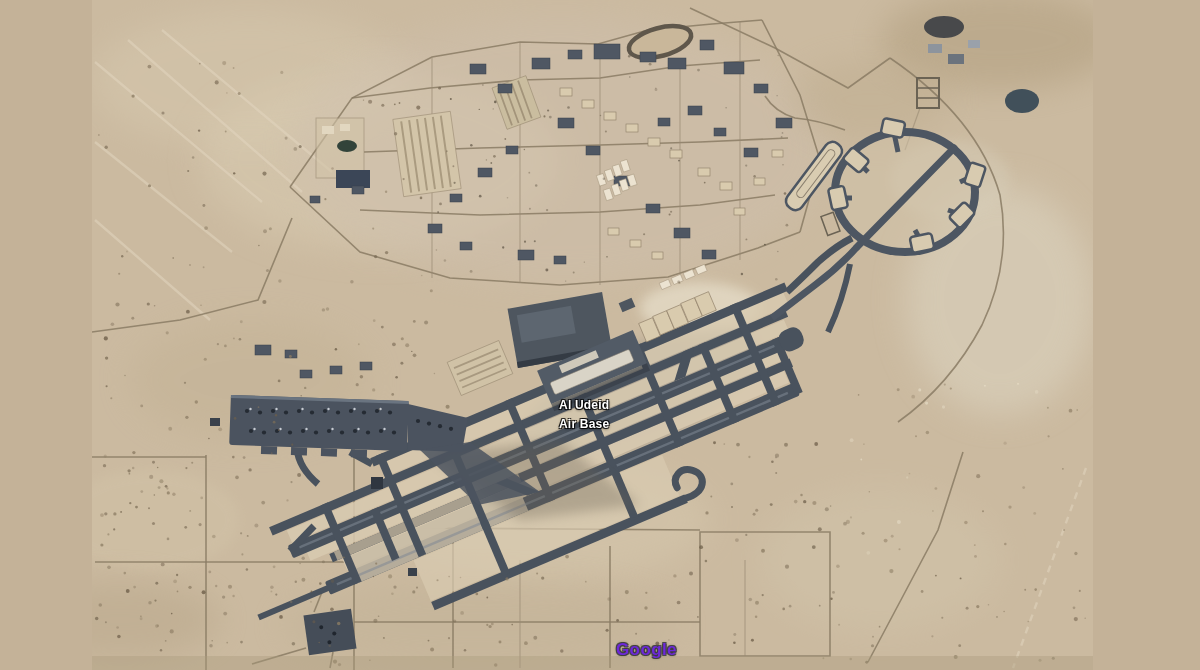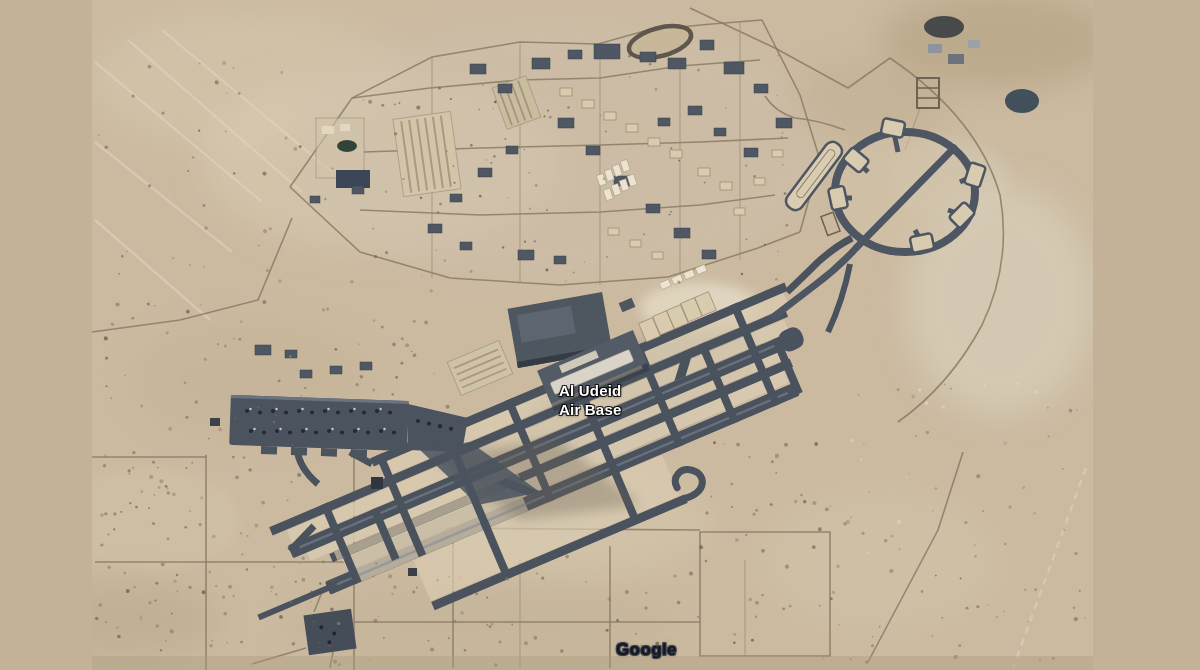--- a/index.html
+++ b/index.html
@@ -2,25 +2,25 @@
 <html style="--letterbox: #c4b298; --desert: #cbbaa0; --desert-light: #dacdb3; --pavement: #49525d; --apron: #4b535f; --label-text: #ffffff;"><head>
 <meta charset="utf-8">
 <style>
   html,body{margin:0;padding:0;background:#888;}
   .stage{position:relative;width:1200px;height:670px;overflow:hidden;
          font-family:"Liberation Sans",sans-serif;background:var(--desert,#cbbaa0);}
   .map-art{position:absolute;left:0;top:0;width:1200px;height:670px;display:block;}
   .letterbox{position:absolute;top:0;height:670px;background:var(--letterbox,#c4b298);z-index:5;}
   .letterbox.left{left:0;width:92px;}
   .letterbox.right{left:1093px;width:107px;}
-  .map-label{position:absolute;left:559px;top:381px;z-index:6;color:var(--label-text,#fff);
-             font-size:15px;font-weight:700;line-height:19px;letter-spacing:.2px;
+  .map-label{position:absolute;left:559px;top:396px;z-index:6;color:var(--label-text,#fff);
+             font-size:12px;font-weight:700;line-height:19px;letter-spacing:.2px;
              text-shadow:-1px -1px 0 rgba(0,0,0,.75),1px -1px 0 rgba(0,0,0,.75),
                          -1px 1px 0 rgba(0,0,0,.75),1px 1px 0 rgba(0,0,0,.75),0 1px 3px rgba(0,0,0,.8);text-align:right;}
-  .watermark{position:absolute;left:616px;top:640px;z-index:6;color:#0f172a;
+  .watermark{position:absolute;left:616px;top:640px;z-index:6;color:#6d28d9;
              font-size:17px;font-weight:700;letter-spacing:.4px;
              text-shadow:-1px -1px 0 rgba(60,60,60,.85),1px -1px 0 rgba(60,60,60,.85),
                          -1px 1px 0 rgba(60,60,60,.85),1px 1px 0 rgba(60,60,60,.85),0 0 3px rgba(40,40,40,.8);}
   
   .pav{fill:var(--pavement,#49525d);}
   .pavS{stroke:var(--pavement,#49525d);fill:none;}
   .inf{fill:#d8cab0;}
   .apr{fill:var(--apron,#4b535f);}
   .bldg{fill:#4f5763;stroke:#3a414b;stroke-width:.5;}
   .tent{fill:#d9cbae;stroke:#8d7d66;stroke-width:.6;}

